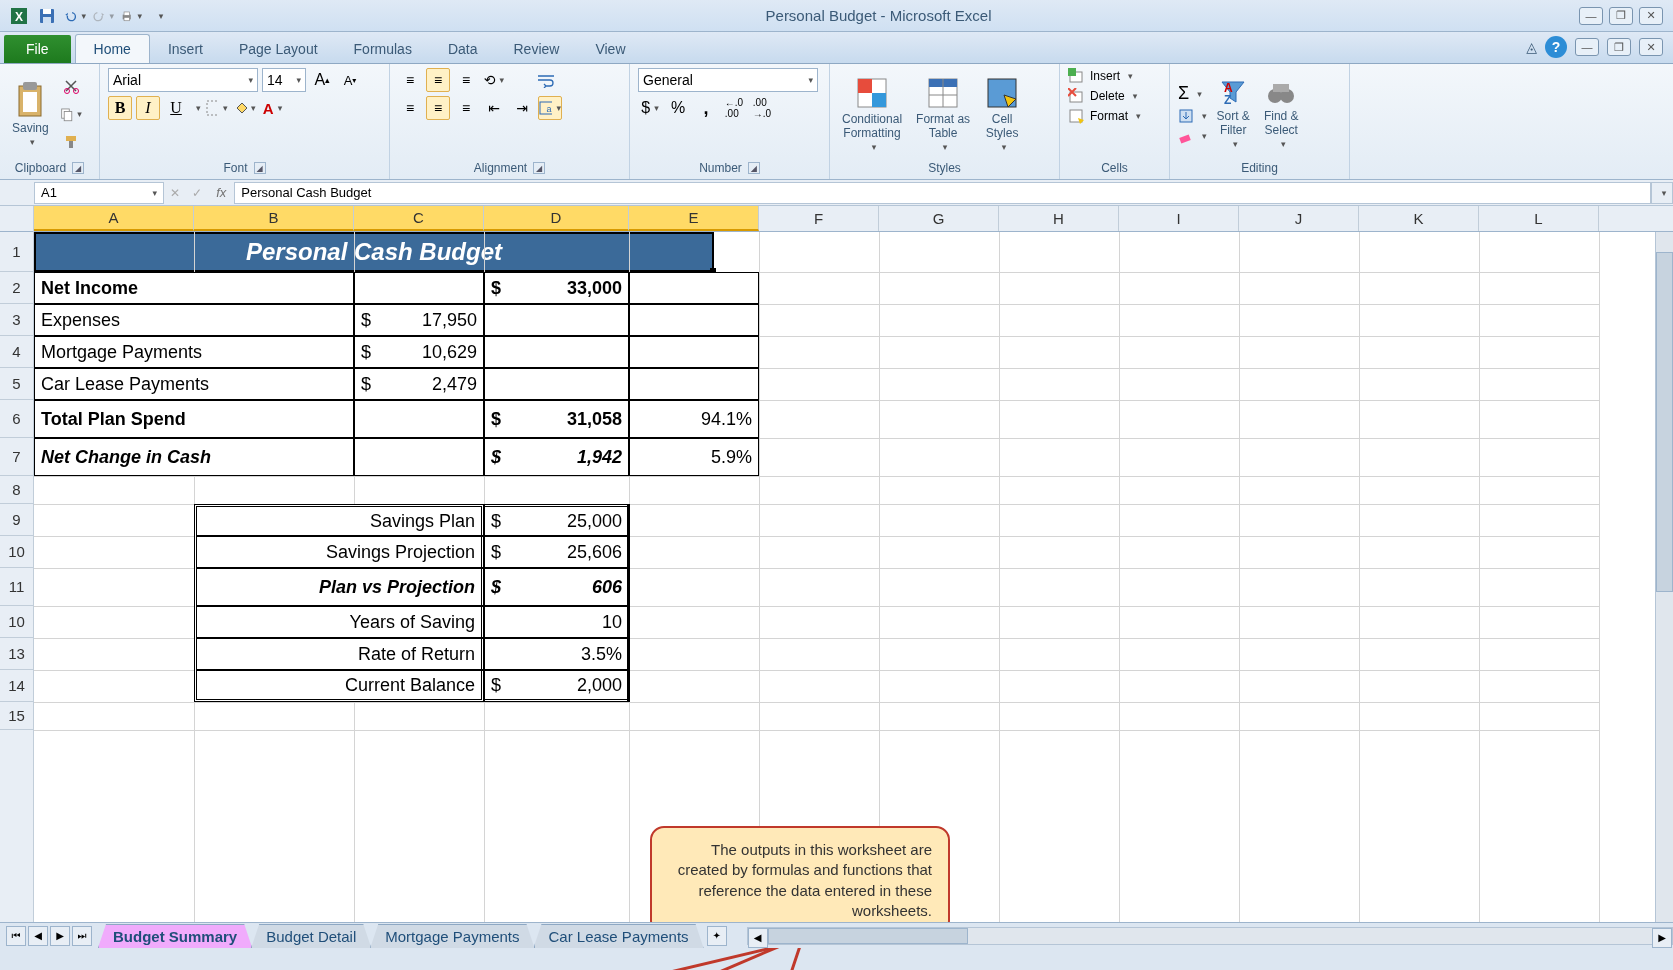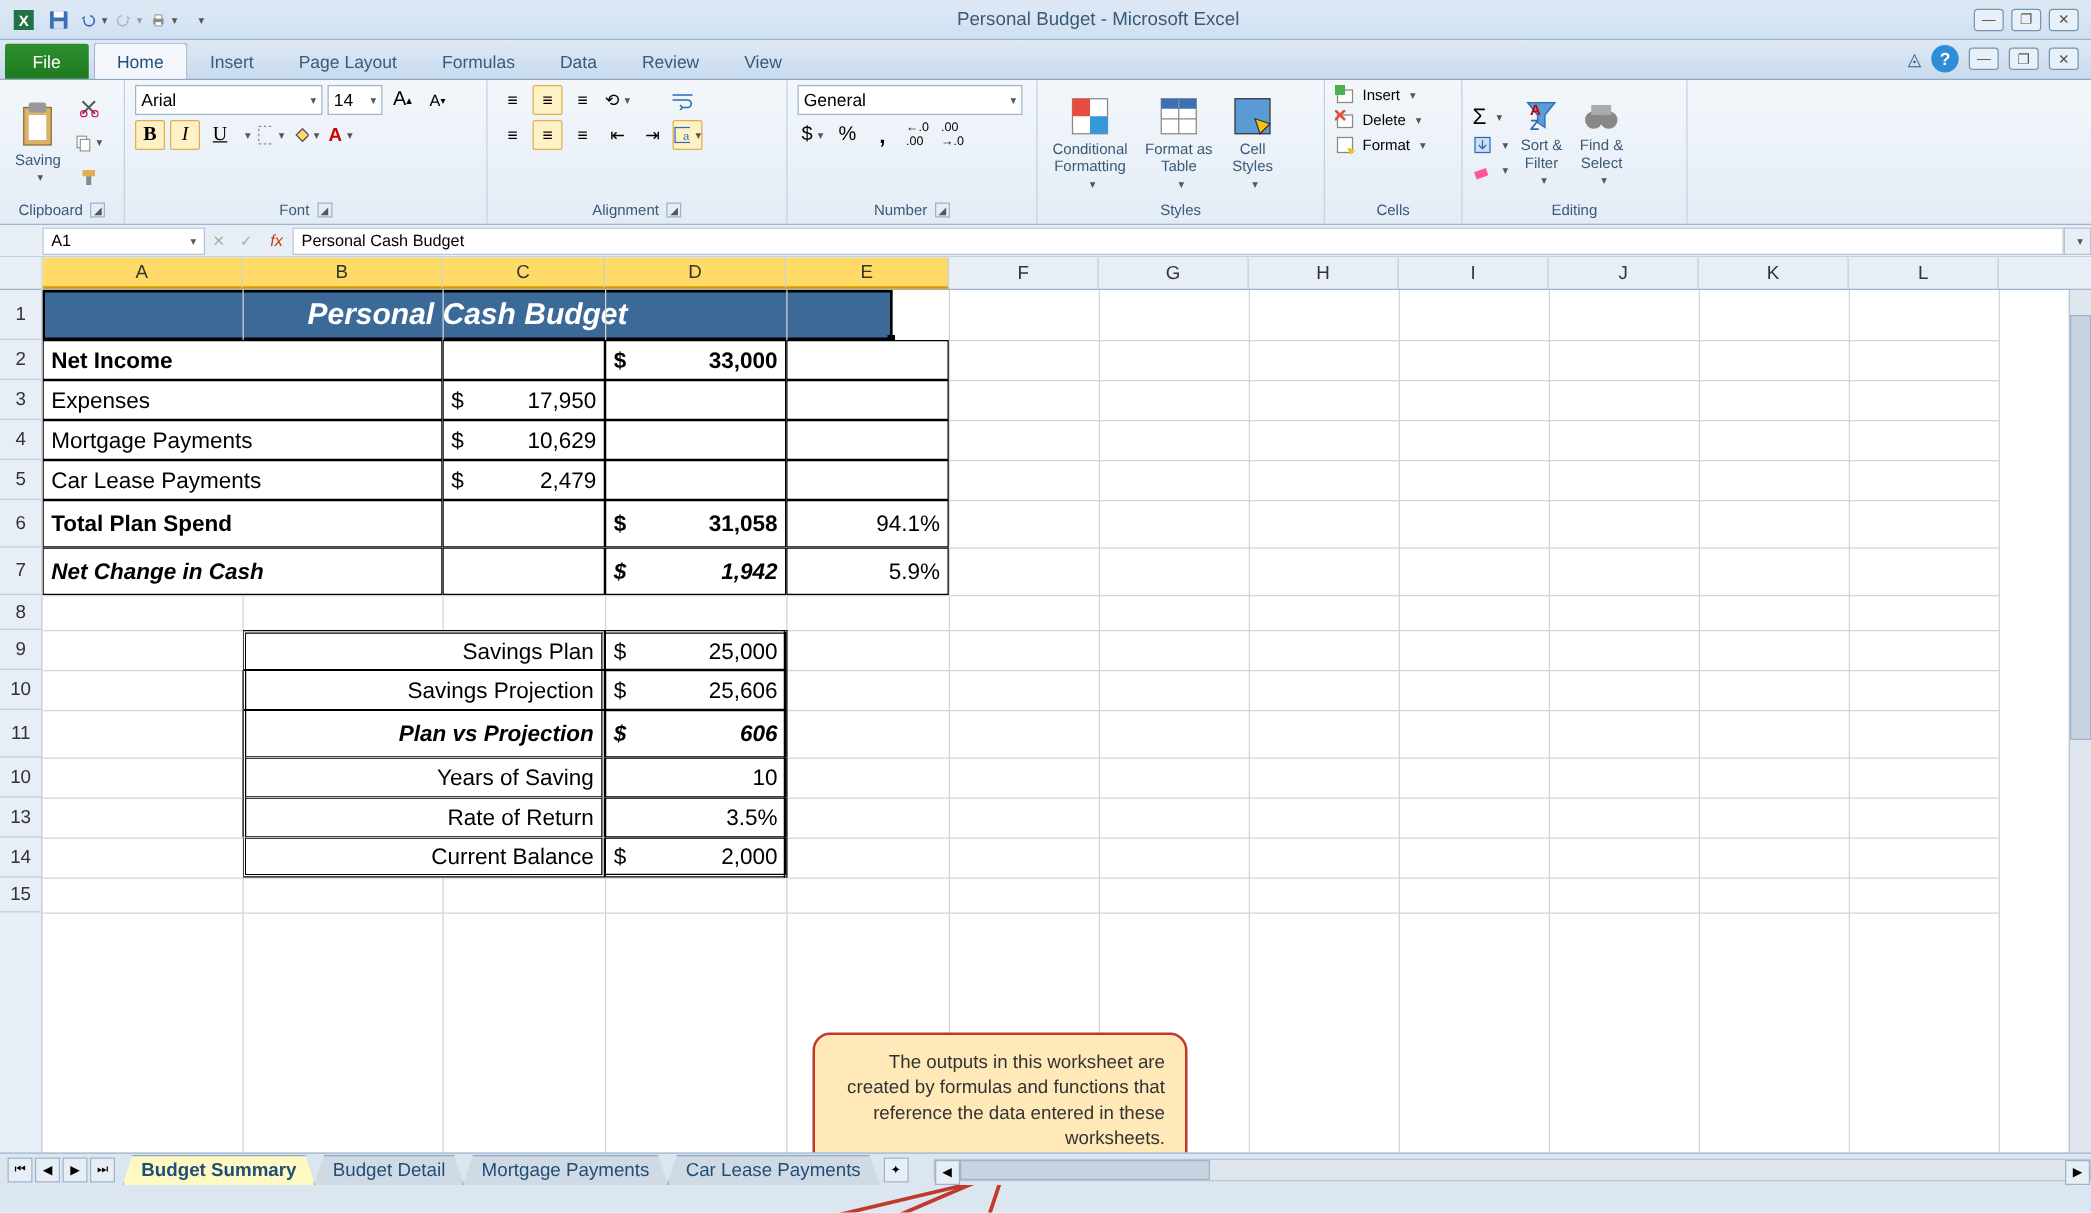--- a/index.html
+++ b/index.html
@@ -35,21 +35,21 @@
   .dd-arrow { font-size: 9px; color: #555; margin-left: 4px; }
   .mini-btn { width: 24px; height: 24px; border: 1px solid transparent; display: flex; align-items: center; justify-content: center; font-size: 14px; border-radius: 2px; }
   .mini-btn.boxed { border: 1px solid #e0b050; background: #fff1c6; }
   .bold { font-weight: bold; font-family: "Times New Roman"; font-size: 16px; }
   .italic { font-style: italic; font-family: "Times New Roman"; font-size: 16px; }
   .under { text-decoration: underline; font-family: "Times New Roman"; font-size: 16px; }
 
   
   .formula-bar { height: 26px; background: #e8eef5; border-bottom: 1px solid #b5c5d6; display: flex; align-items: center; }
   .name-box { width: 130px; height: 22px; border: 1px solid #b5c5d6; background: white; margin-left: 34px; display: flex; align-items: center; padding: 0 6px; font-size: 13px; justify-content: space-between; }
-  .fx-label { margin: 0 8px; font-style: italic; font-size: 13px; color: #c2410c; }
+  .fx-label { margin: 0 8px; font-style: italic; font-size: 13px; color: #737373; }
   .formula-input { flex: 1; height: 22px; border: 1px solid #b5c5d6; background: white; padding: 0 6px; font-size: 13px; display: flex; align-items: center; }
   .fb-expand { width: 22px; height: 22px; border: 1px solid #b5c5d6; background: #e8eef5; display: flex; align-items: center; justify-content: center; }
 
   
   .grid-area { position: relative; background: white; height: 742px; display: flex; }
   .row-headers { width: 34px; background: #e8eef5; border-right: 1px solid #c1cdd9; }
   .corner { height: 26px; border-bottom: 1px solid #9db4cc; background: #e8eef5; }
   .rh { border-bottom: 1px solid #c1cdd9; display: flex; align-items: center; justify-content: center; font-size: 15px; color: #333; }
   .grid-main { position: relative; flex: 1; overflow: hidden; }
   .col-headers { height: 26px; display: flex; background: #e8eef5; border-bottom: 1px solid #9db4cc; }
@@ -70,21 +70,21 @@
   
   .callout { position: absolute; left: 650px; top: 620px; width: 300px; background: #ffe9b8; border: 2px solid #c0392b; border-radius: 14px; padding: 12px 16px; font-size: 15px; text-align: right; color: #333; line-height: 1.35; }
   .arrow { position: absolute; stroke: #c0392b; fill: #c0392b; }
 
   
   .sheet-bar { height: 26px; background: #dce6f1; border-top: 1px solid #9db4cc; display: flex; align-items: center; position: absolute; bottom: 0; left: 0; right: 0; }
   .nav-btns { display: flex; margin-left: 6px; gap: 2px; }
   .nav-btn { width: 20px; height: 20px; display: flex; align-items: center; justify-content: center; border: 1px solid #9db4cc; background: #e8eef5; font-size: 10px; }
   .sheet-tabs { display: flex; align-items: flex-end; margin-left: 6px; height: 100%; }
   .sheet-tab { padding: 3px 14px; background: #d0dae5; border: 1px solid #8ea8c3; border-bottom: none; font-size: 15px; color: #1f4e79; margin-right: -1px; position: relative; clip-path: polygon(8px 0, calc(100% - 8px) 0, 100% 100%, 0 100%); }
-  .sheet-tab.active { background: #fef9c3; font-weight: bold; z-index: 2; }
+  .sheet-tab.active { background: #f0abfc; font-weight: bold; z-index: 2; }
   .hscroll { flex: 1; margin-left: 20px; height: 18px; background: #e0e6ed; border: 1px solid #b5c5d6; display: flex; }
   .hscroll .thumb { width: 200px; background: #c7d3df; border: 1px solid #9db4cc; }
   .vscroll { position: absolute; right: 0; top: 26px; bottom: 0; width: 18px; background: #e0e6ed; border-left: 1px solid #b5c5d6; }
   .vscroll .thumb { height: 340px; margin-top: 20px; background: #c7d3df; border: 1px solid #9db4cc; }
 
   svg.icon { width: 20px; height: 20px; }
 </style>
 </head>
 <body>
 

